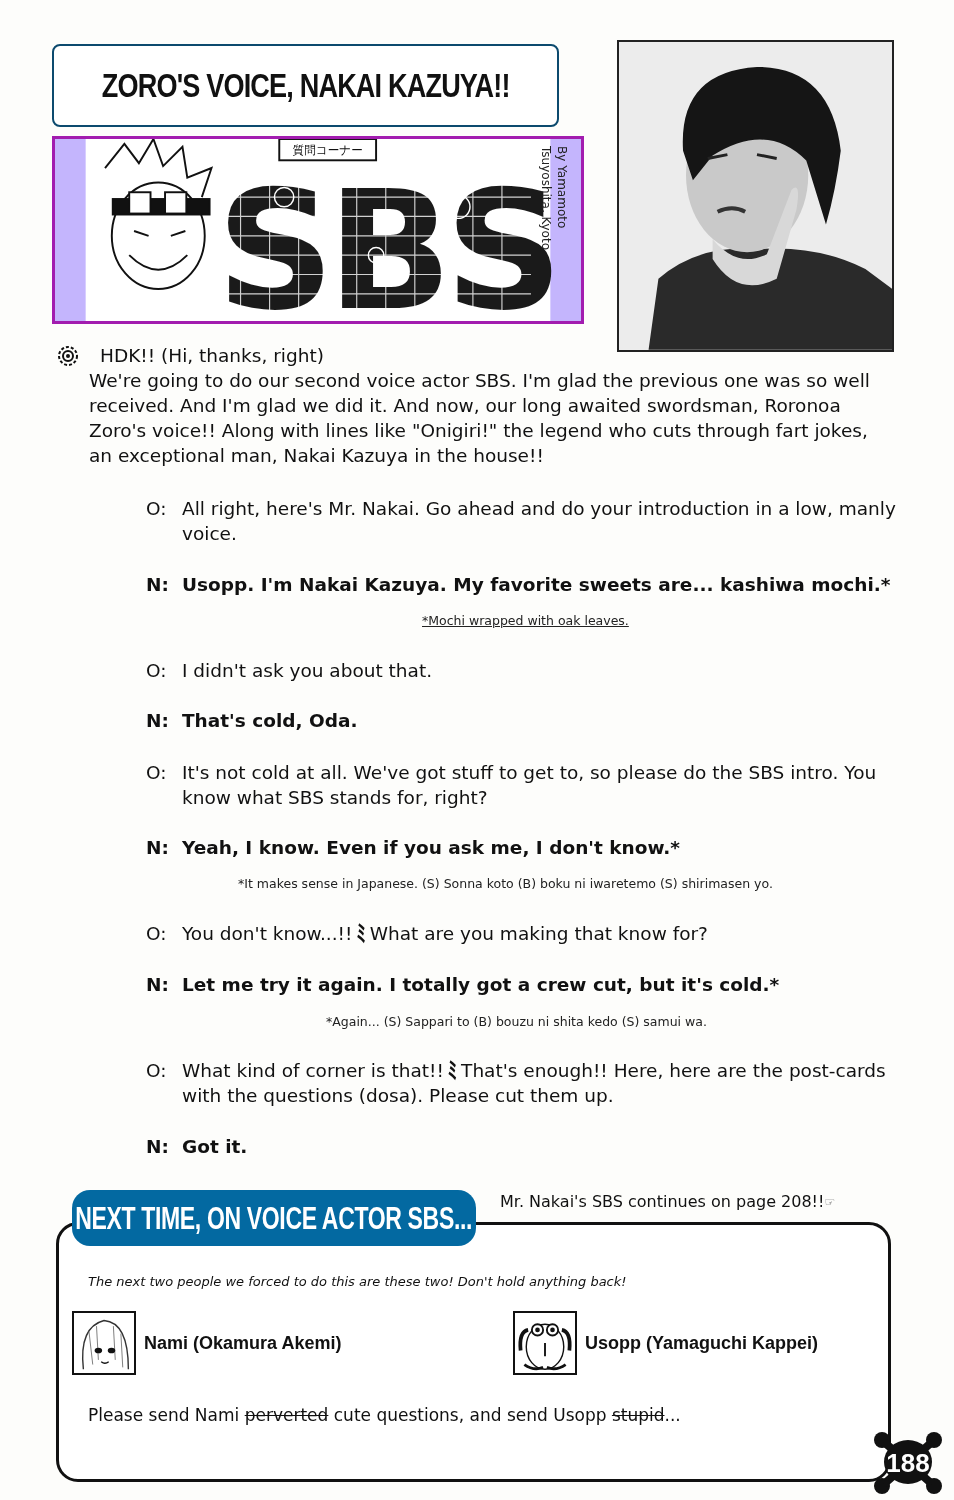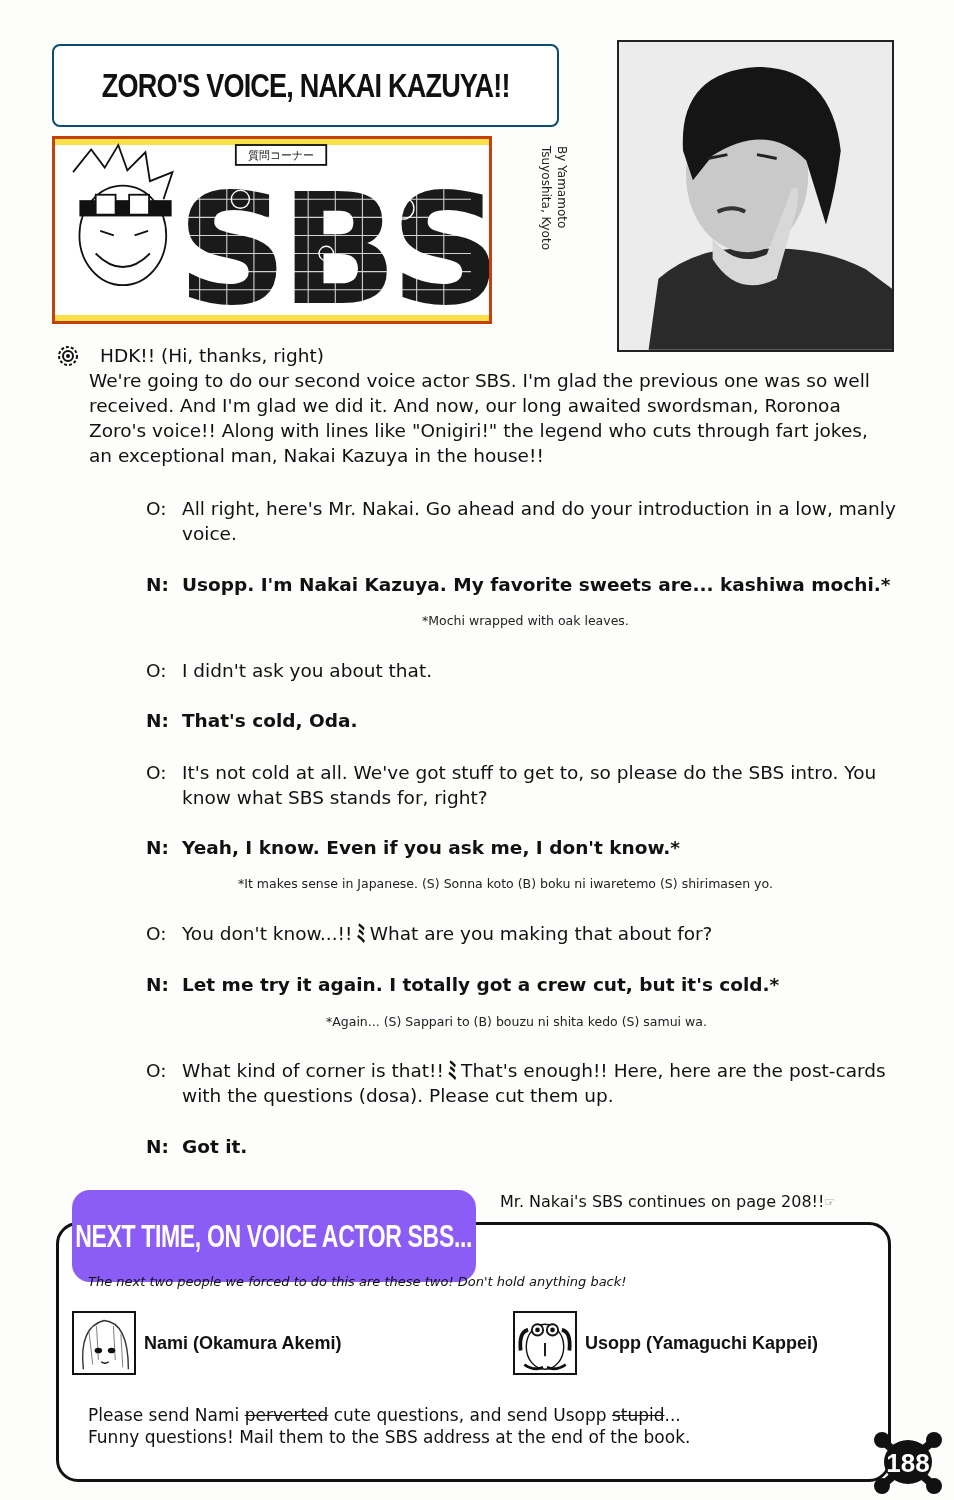--- a/index.html
+++ b/index.html
@@ -11,22 +11,22 @@
     border: 2px solid #0c4a6e; border-radius: 8px; background: #fff;
     display: flex; align-items: center; justify-content: center;
   }
   .title-box .title {
     font-family: "Liberation Sans", sans-serif; font-weight: 700;
     font-size: 33px; letter-spacing: -1px; transform: scaleX(0.82);
     white-space: nowrap;
   }
 
   .banner {
-    position: absolute; left: 52px; top: 136px; width: 440px; height: 188px;
-    border: 3px solid #c2410c; background: #fde047; overflow: hidden;
+    position: absolute; left: 52px; top: 136px; width: 532px; height: 188px;
+    border: 3px solid #a21caf; background: #c4b5fd; overflow: hidden;
   }
   .banner svg { width: 100%; height: 100%; display: block; }
 
   .credit {
     position: absolute; left: 530px; top: 146px; width: 40px; height: 170px;
     writing-mode: vertical-rl; font-size: 12px; line-height: 16px;
     font-family: "DejaVu Sans", sans-serif; color: #222;
   }
 
   .photo {
@@ -51,22 +51,22 @@
   .note {
     position: absolute; font-size: 12.5px; color: #222; white-space: nowrap;
   }
   .zig { display: inline-block; font-weight: 700; transform: scaleY(1.3); margin: 0 4px; }
 
   .next-frame {
     position: absolute; left: 56px; top: 1222px; width: 835px; height: 260px;
     border: 3px solid #111; border-radius: 22px; background: #fff;
   }
   .next-tab {
-    position: absolute; left: 72px; top: 1190px; width: 404px; height: 92px;
-    background: #8b5cf6; border-radius: 18px;
+    position: absolute; left: 72px; top: 1190px; width: 404px; height: 56px;
+    background: #0369a1; border-radius: 18px;
     display: flex; align-items: center; justify-content: center;
   }
   .next-tab .lbl {
     color: #fff; font-family: "Liberation Sans", sans-serif; font-weight: 700;
     font-size: 32px; transform: scaleX(0.72); white-space: nowrap; letter-spacing: -0.5px;
   }
   .continues {
     position: absolute; left: 500px; top: 1192px; font-size: 16px; white-space: nowrap;
     display: flex; align-items: center; gap: 0;
   }
@@ -161,21 +161,21 @@
       <span class="spk">O:</span>
       <span class="txt">All right, here's Mr. Nakai. Go ahead and do your introduction in a low, manly voice.</span>
     </div>
 </div>
 <div class="dialog" style="top:572px;">
   <div class="line n">
       <span class="spk">N:</span>
       <span class="txt">Usopp. I'm Nakai Kazuya. My favorite sweets are... kashiwa mochi.*</span>
     </div>
 </div>
-<div class="note" style="left:422px; top:613px;">*Mochi wrapped with oak leaves.</div>
+<div class="note" style="left:422px; top:613px;text-decoration:underline;">*Mochi wrapped with oak leaves.</div>
 
 <div class="dialog" style="top:658px;">
   <div class="line o">
       <span class="spk">O:</span>
       <span class="txt">I didn't ask you about that.</span>
     </div>
 </div>
 <div class="dialog" style="top:708px;">
   <div class="line n">
       <span class="spk">N:</span>
@@ -192,21 +192,21 @@
   <div class="line n">
       <span class="spk">N:</span>
       <span class="txt">Yeah, I know. Even if you ask me, I don't know.*</span>
     </div>
 </div>
 <div class="note" style="left:238px; top:876px;">*It makes sense in Japanese. (S) Sonna koto (B) boku ni iwaretemo (S) shirimasen yo.</div>
 
 <div class="dialog" style="top:921px;">
   <div class="line o">
       <span class="spk">O:</span>
-      <span class="txt"><span>You don't know...!!</span><span class="zig">ﾐ</span><span>What are you making that about for?</span></span>
+      <span class="txt"><span>You don't know...!!</span><span class="zig">ﾐ</span><span>What are you making that know for?</span></span>
     </div>
 </div>
 <div class="dialog" style="top:972px;">
   <div class="line n">
       <span class="spk">N:</span>
       <span class="txt">Let me try it again. I totally got a crew cut, but it's cold.*</span>
     </div>
 </div>
 <div class="note" style="left:326px; top:1014px;">*Again... (S) Sappari to (B) bouzu ni shita kedo (S) samui wa.</div>
 
@@ -258,21 +258,20 @@
         <circle cx="40" cy="18" r="2.5" fill="#111"></circle>
       <path d="M32 32 L32 46" stroke="#111" stroke-width="2"></path>
       <path d="M10 55 Q20 62 30 58 M34 58 Q44 62 54 55" stroke="#111" stroke-width="3" fill="none"></path>
     </svg>
   </div>
   <span class="name">Usopp (Yamaguchi Kappei)</span>
 </div>
 
 <div class="closing">
   <span>Please send Nami </span><span class="strike">perverted</span><span> cute questions, and send Usopp </span><span class="strike">stupid</span><span>...</span><br>
-  <span>Funny questions! Mail them to the SBS address at the end of the book.</span>
 </div>
 
 <div class="page-num">
   <svg viewBox="0 0 72 68">
     <circle cx="10" cy="12" r="8" fill="#111"></circle>
       <circle cx="62" cy="12" r="8" fill="#111"></circle>
     <circle cx="10" cy="58" r="8" fill="#111"></circle>
       <circle cx="62" cy="58" r="8" fill="#111"></circle>
     <path d="M12 14 L60 56 M60 14 L12 56" stroke="#111" stroke-width="8"></path>
     <ellipse cx="36" cy="34" rx="24" ry="22" fill="#111"></ellipse>

